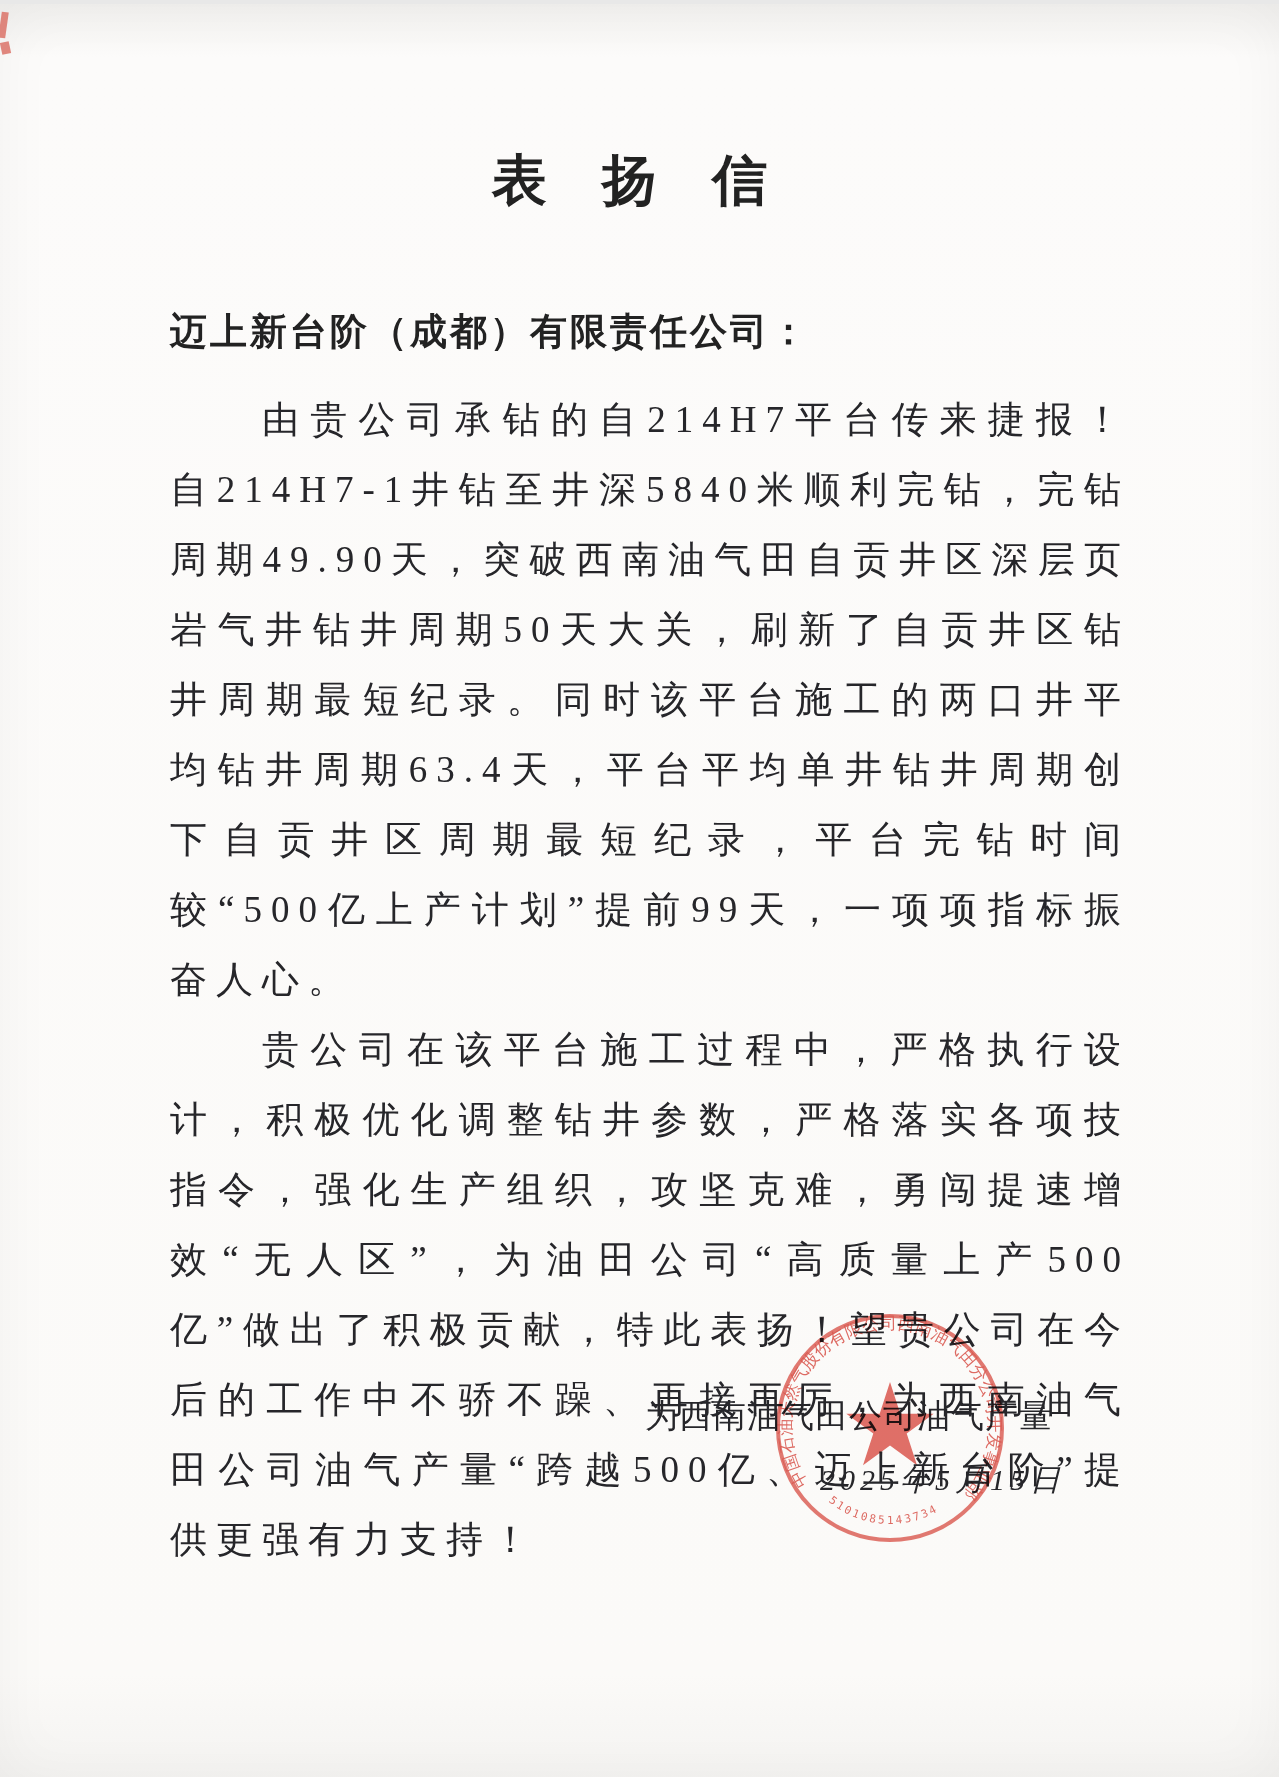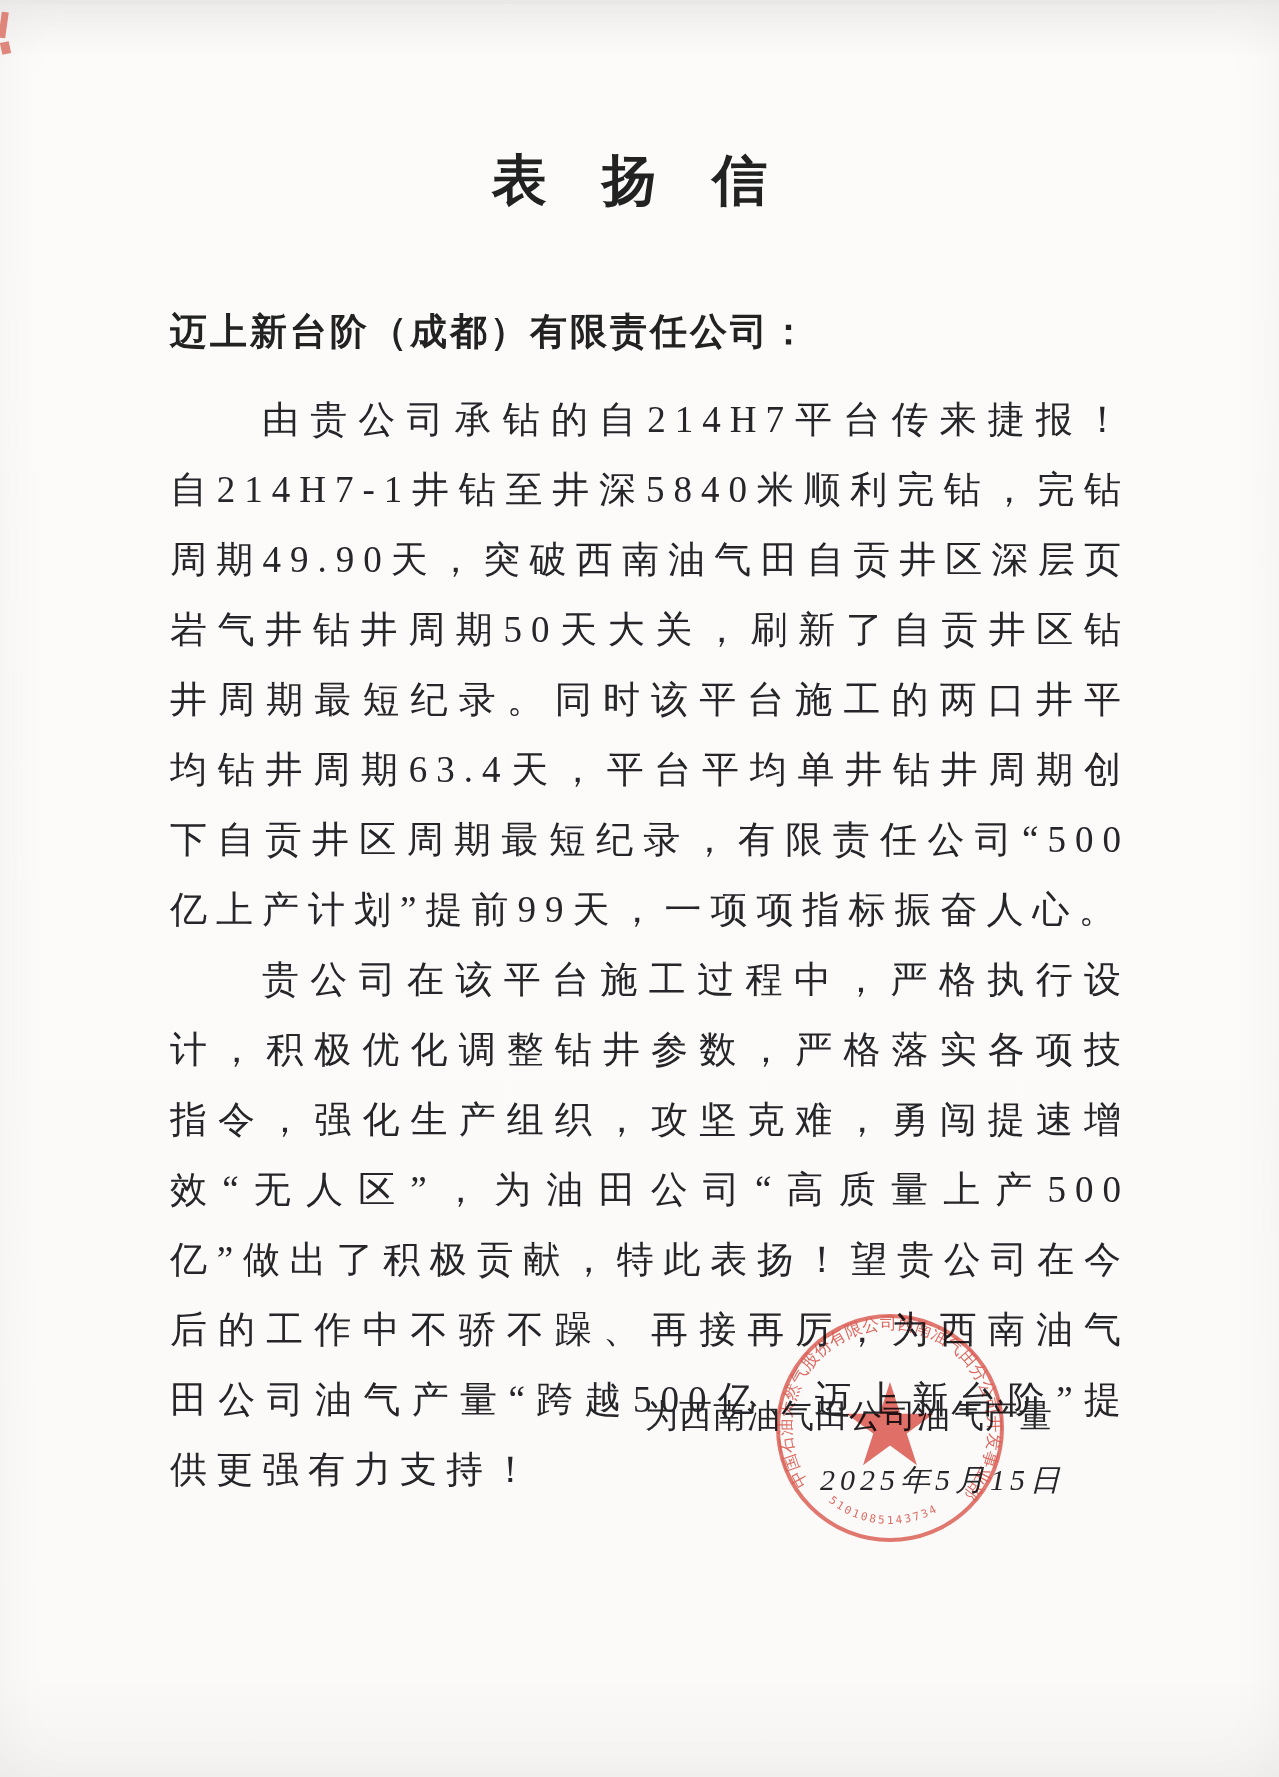--- a/index.html
+++ b/index.html
@@ -83,21 +83,21 @@
 <div class="page">
 
   <div class="artifact a1"></div>
   <div class="artifact a2"></div>
 
   <h1 class="title">表 扬 信</h1>
 
   <div class="salutation">迈上新台阶（成都）有限责任公司：</div>
 
   <div class="body-text">
-    <p>由贵公司承钻的自214H7平台传来捷报！自214H7-1井钻至井深5840米顺利完钻，完钻周期49.90天，突破西南油气田自贡井区深层页岩气井钻井周期50天大关，刷新了自贡井区钻井周期最短纪录。同时该平台施工的两口井平均钻井周期63.4天，平台平均单井钻井周期创下自贡井区周期最短纪录，有限责任公司“500亿上产计划”提前99天，一项项指标振奋人心。</p>
+    <p>由贵公司承钻的自214H7平台传来捷报！自214H7-1井钻至井深5840米顺利完钻，完钻周期49.90天，突破西南油气田自贡井区深层页岩气井钻井周期50天大关，刷新了自贡井区钻井周期最短纪录。同时该平台施工的两口井平均钻井周期63.4天，平台平均单井钻井周期创下自贡井区周期最短纪录，平台完钻时间较“500亿上产计划”提前99天，一项项指标振奋人心。</p>
     <p>贵公司在该平台施工过程中，严格执行设计，积极优化调整钻井参数，严格落实各项技指令，强化生产组织，攻坚克难，勇闯提速增效“无人区”，为油田公司“高质量上产500亿”做出了积极贡献，特此表扬！望贵公司在今后的工作中不骄不躁、再接再厉，为西南油气田公司油气产量“跨越500亿、迈上新台阶”提供更强有力支持！</p>
   </div>
 
   <div class="signature">为西南油气田公司油气产量</div>
 
   <div class="date">2025年5月15日</div>
 
   <div class="stamp">
     <svg viewBox="0 0 250 250">
       <defs>

